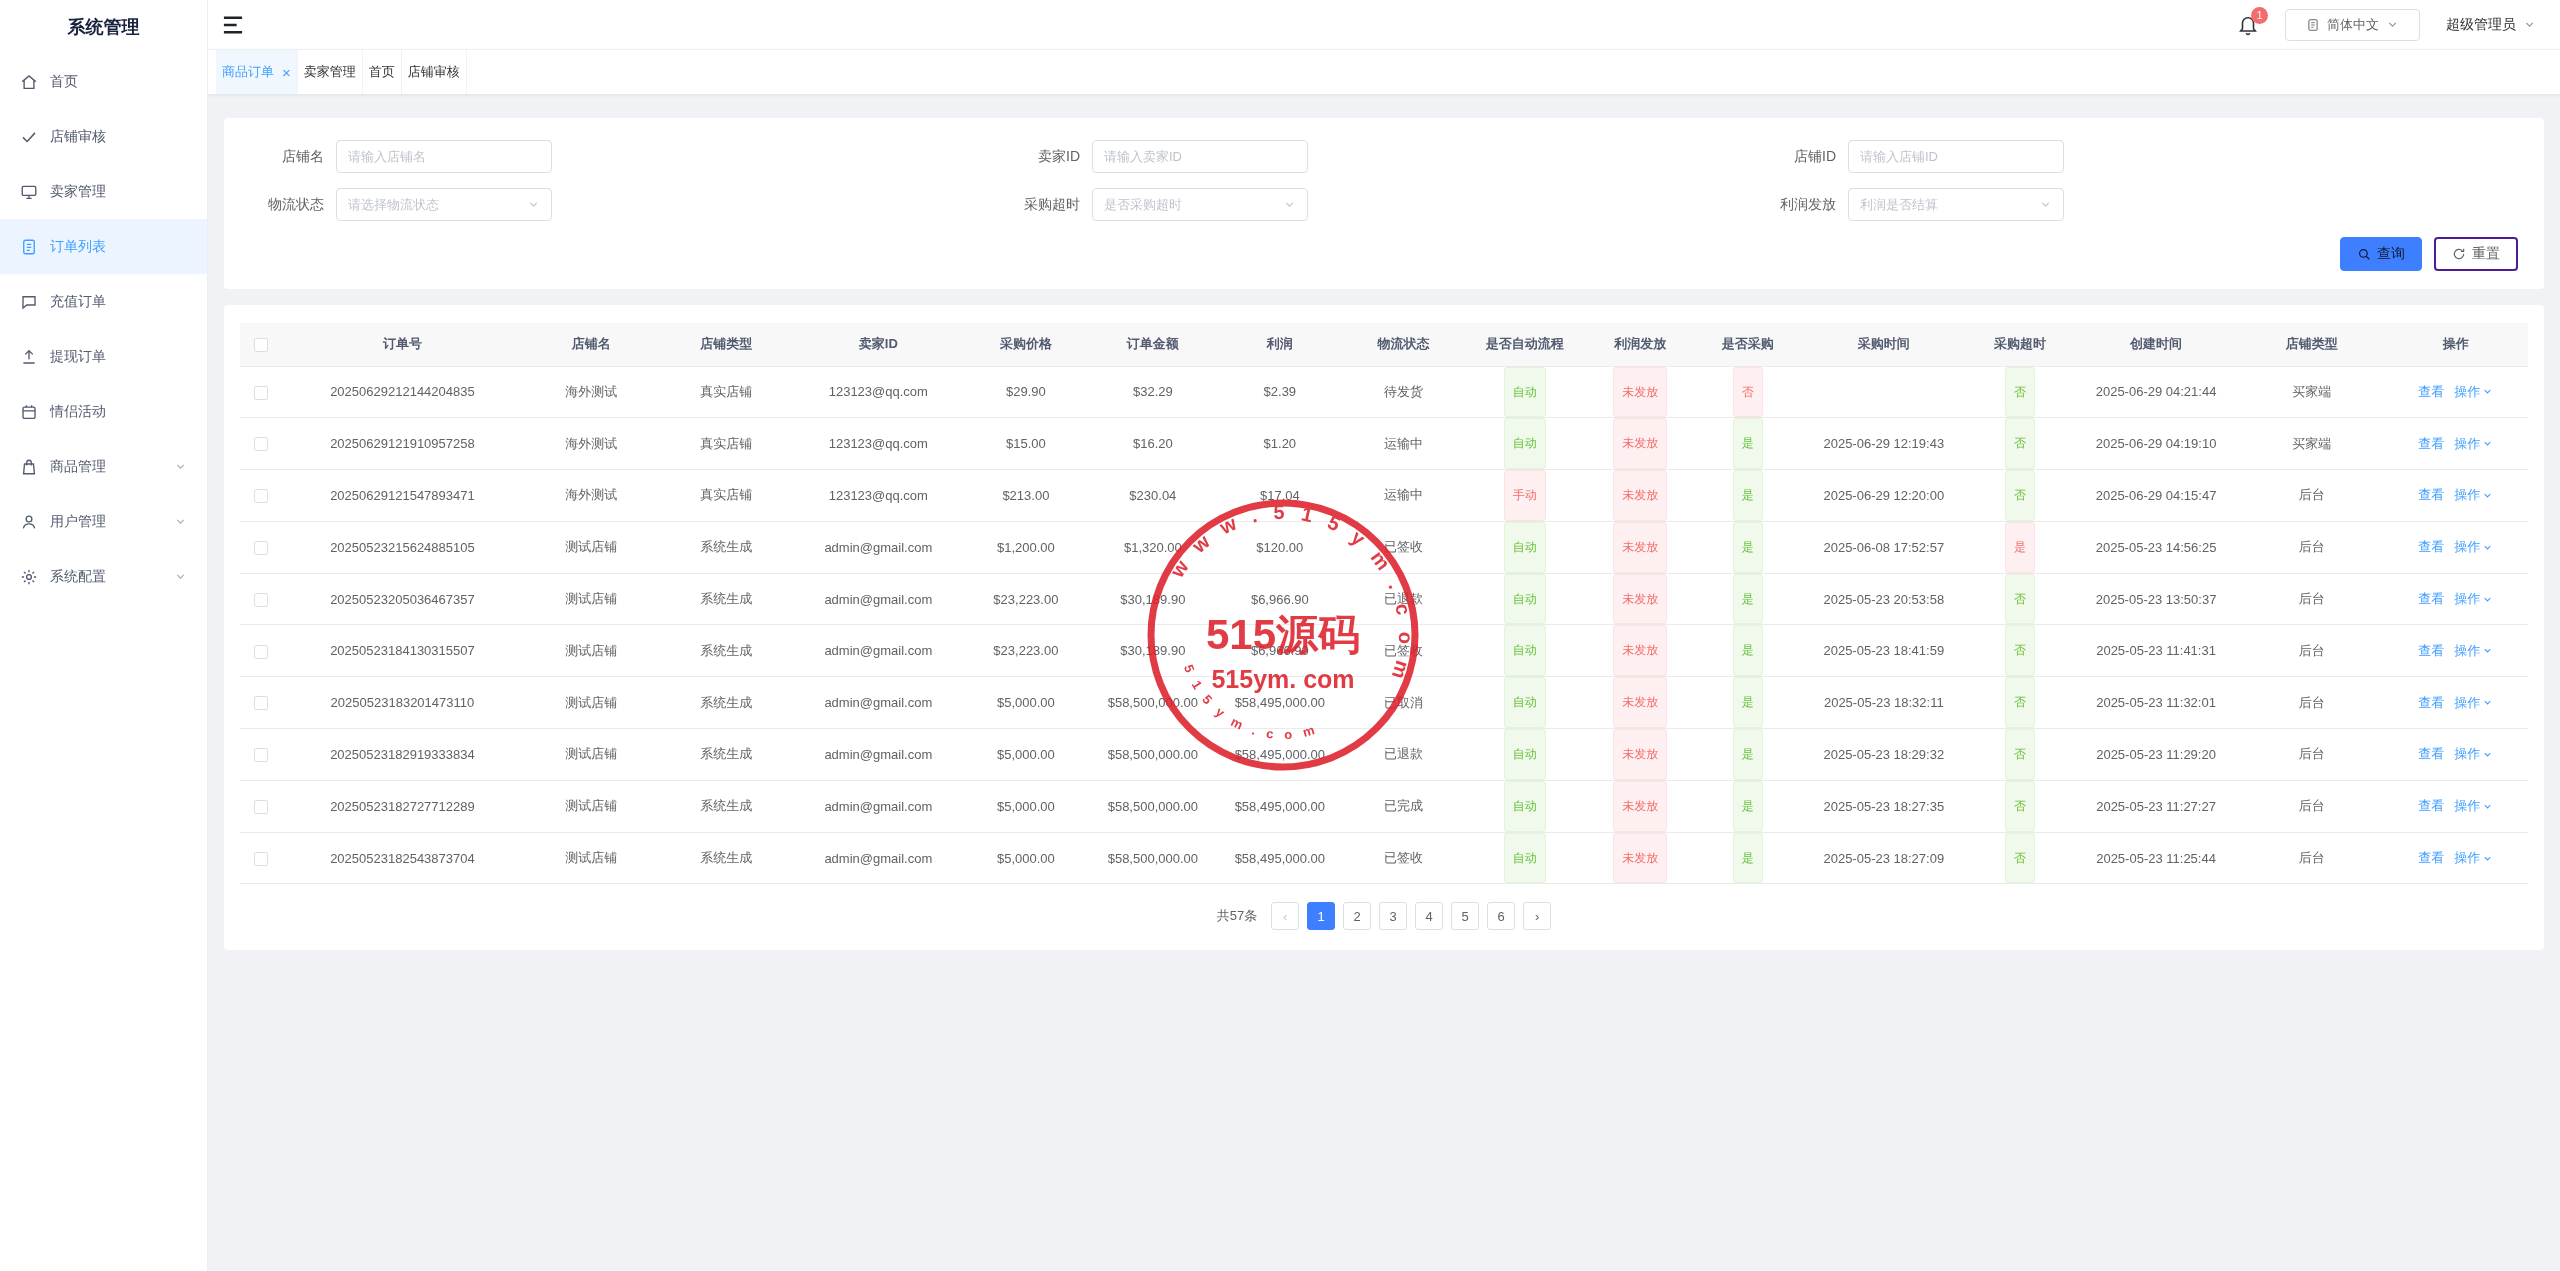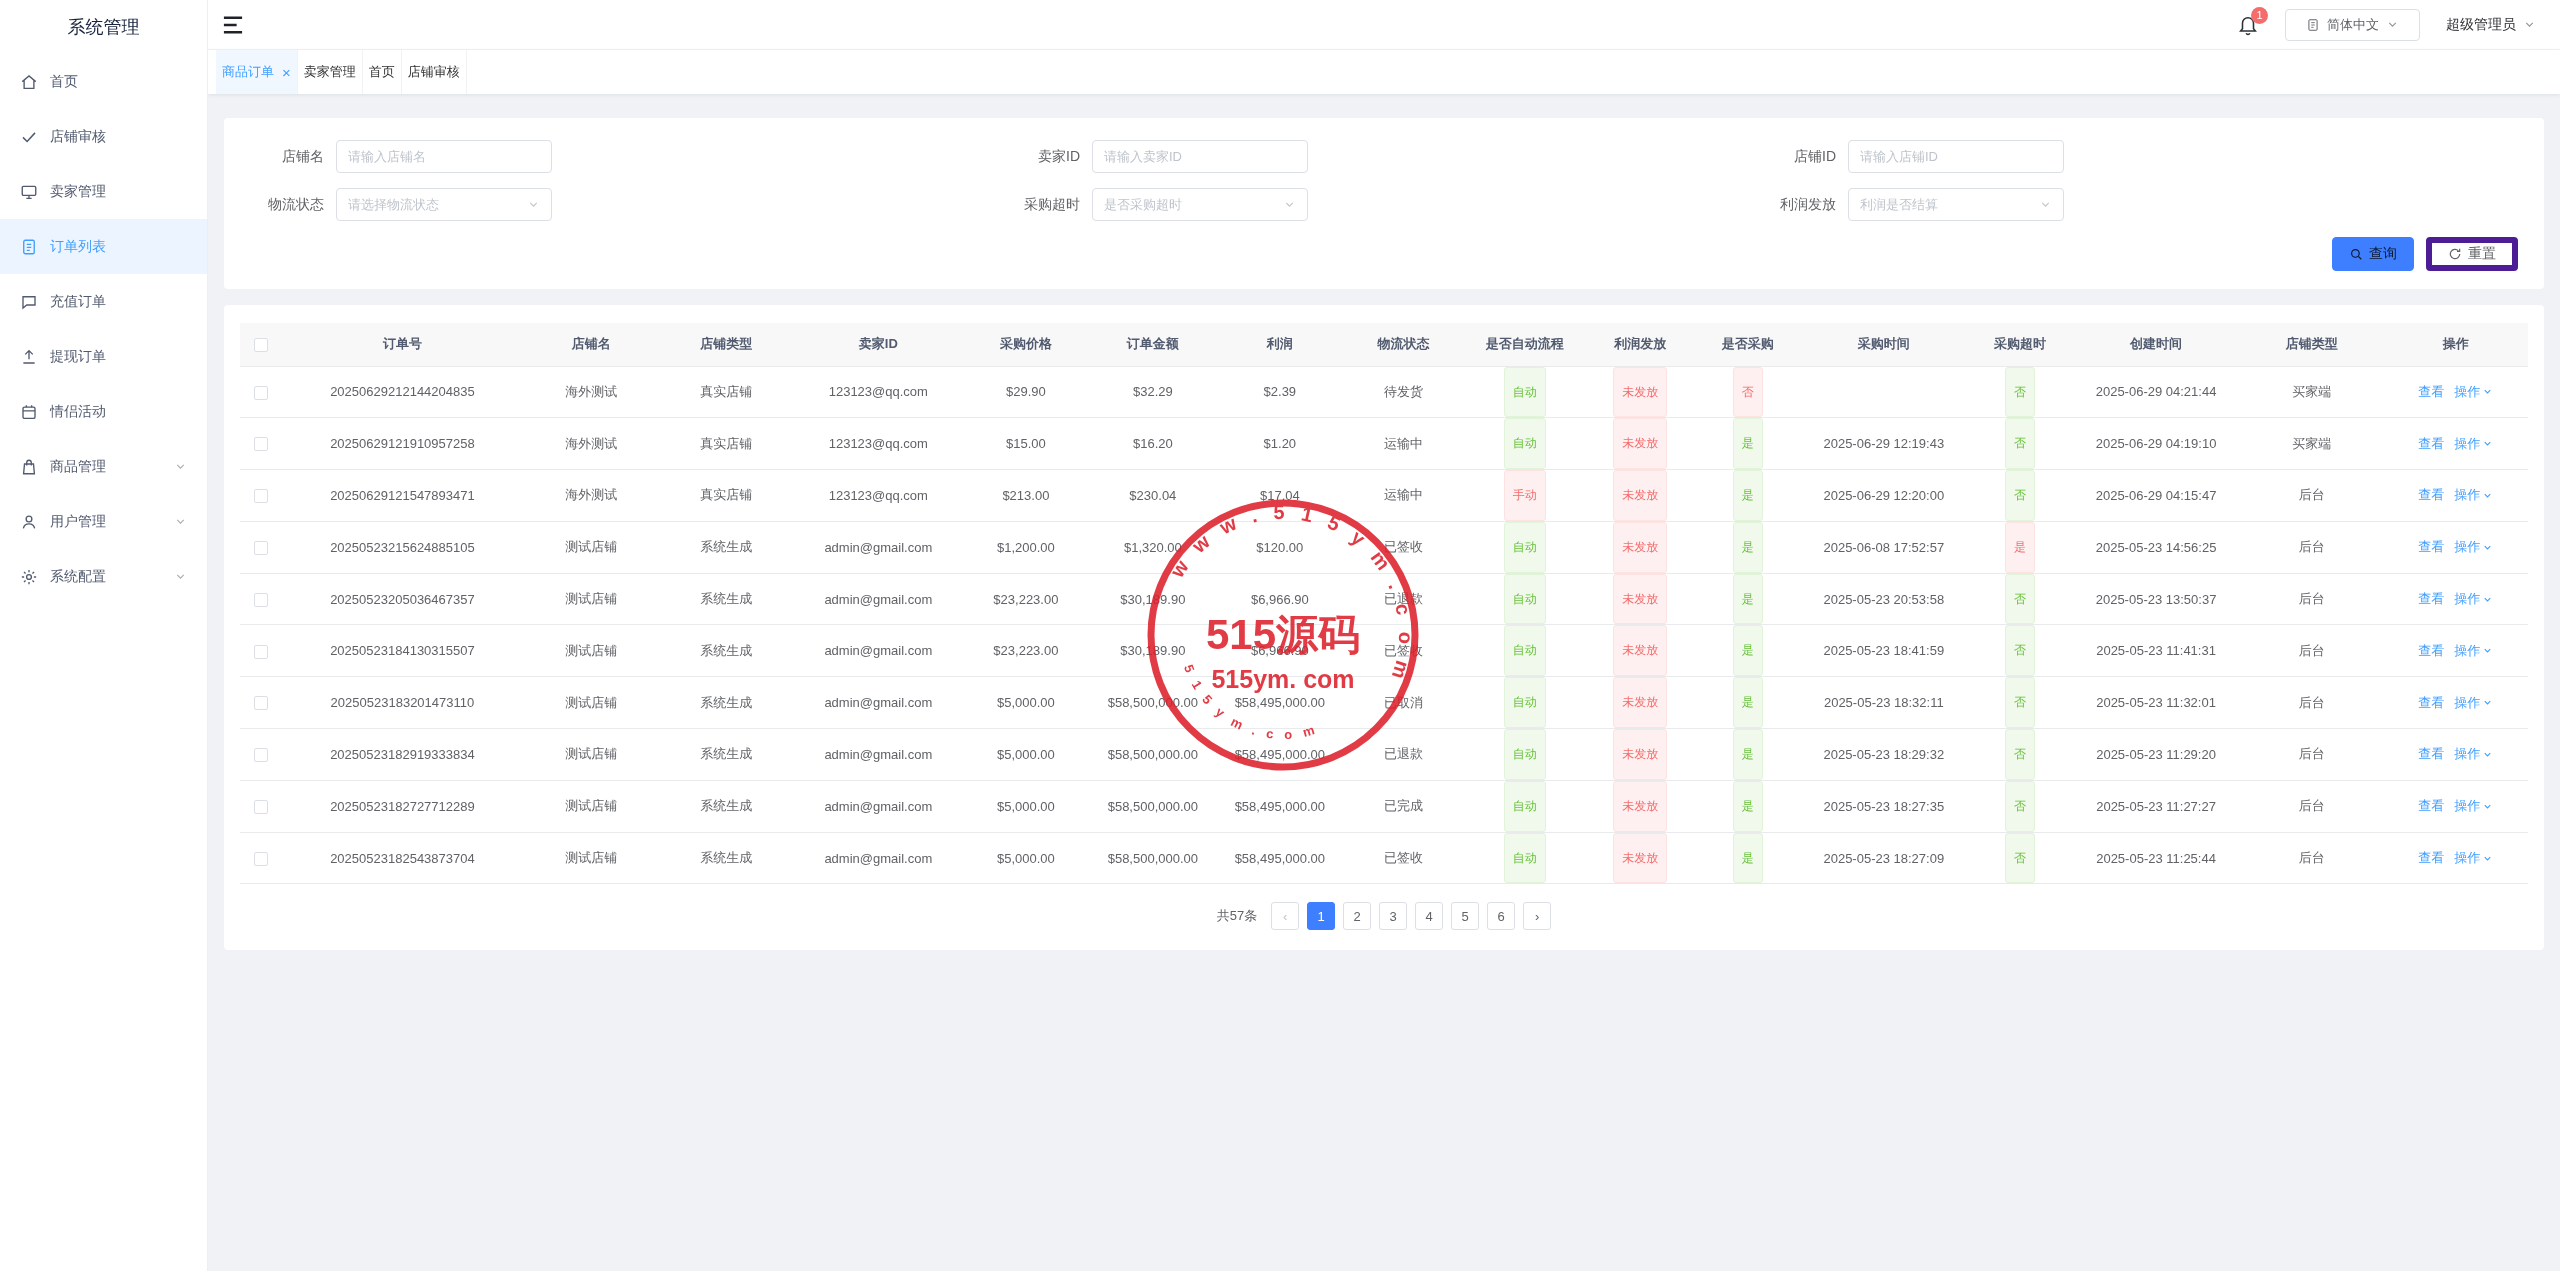--- a/index.html
+++ b/index.html
@@ -6,21 +6,21 @@
   html,body { width:2560px; height:1271px; overflow:hidden; }
   body {
     font-family:"Liberation Sans","DejaVu Sans",sans-serif;
     background:#f0f2f5; color:#333; position:relative; font-size:14px;
   }
   svg { display:block; }
 
   
   .sidebar { position:absolute; left:0; top:0; bottom:0; width:208px; background:#fff;
              border-right:1px solid #ebeef5; z-index:10; }
-  .sidebar-title { height:54px; line-height:54px; text-align:center; font-weight:normal;
+  .sidebar-title { height:54px; line-height:54px; text-align:center; font-weight:bold;
                    font-size:18px; color:#17233d; }
   .side-item { display:flex; align-items:center; height:55px; padding:0 20px; gap:12px;
                font-size:14px; color:#515a6e; cursor:pointer; }
   .side-item.active { color:#409eff; background:#ecf5ff; }
   .s-icon { width:18px; height:18px; flex:none; }
   .s-icon svg { width:18px; height:18px; }
   .side-chev { margin-left:auto; width:13px; height:13px; color:#a8abb2; }
   .side-chev svg { width:13px; height:13px; }
 
   
@@ -63,21 +63,21 @@
   .filter-control::placeholder { color:#bfc4cc; }
   .filter-control.select { display:flex; align-items:center; cursor:pointer; }
   .filter-control.select .ph { color:#bfc4cc; }
   .sel-chev { margin-left:auto; width:13px; height:13px; color:#c0c4cc; }
   .sel-chev svg { width:13px; height:13px; }
   .filter-buttons { display:flex; justify-content:flex-end; gap:12px; margin-top:16px; }
   .btn { height:34px; padding:0 16px; border-radius:4px; font-size:14px; display:inline-flex;
          align-items:center; gap:6px; cursor:pointer; font-family:inherit; }
   .btn svg { width:14px; height:14px; }
   .btn-primary { background:#3d7fff; border:1px solid #3d7fff; color:#0f172a; }
-  .btn-default { background:#fff; border:6px solid #4c1d95; color:#606266; }
+  .btn-default { background:#fff; border:2px solid #4c1d95; color:#606266; }
 
   
   .table-card { margin-top:16px; padding:18px 16px 20px; }
   .batch-row { display:flex; gap:10px; margin-bottom:16px; }
   .batch-btn { background:#a0cfff; color:#fff; border:none; border-radius:4px; height:34px;
                padding:0 15px; font-size:13px; cursor:not-allowed; font-family:inherit; }
 
   table { width:100%; border-collapse:collapse; table-layout:fixed; font-size:13px; color:#606266; }
   thead th { background:#f8f8f9; color:#515a6e; font-weight:bold; height:43px;
              border-bottom:1px solid #e8eaec; padding:0 6px; text-align:center; white-space:nowrap;

